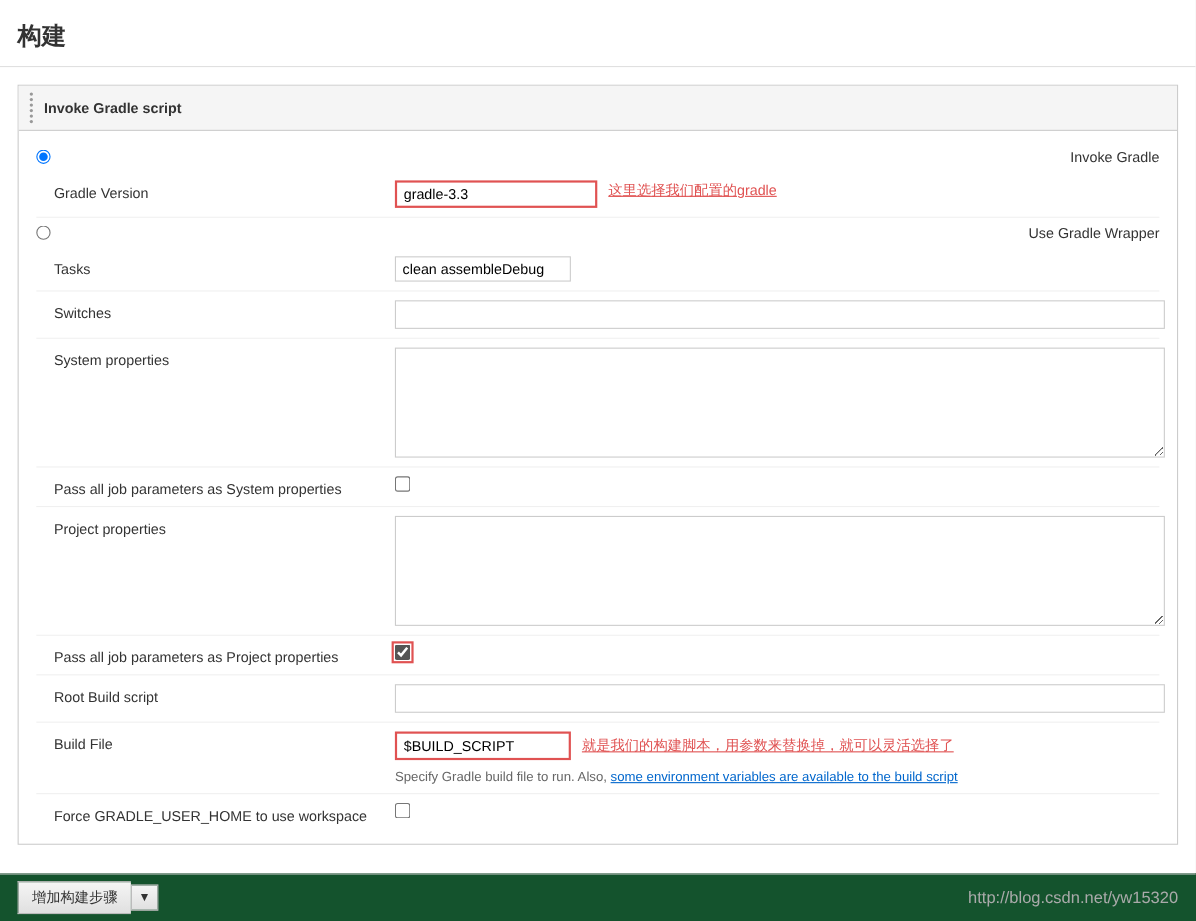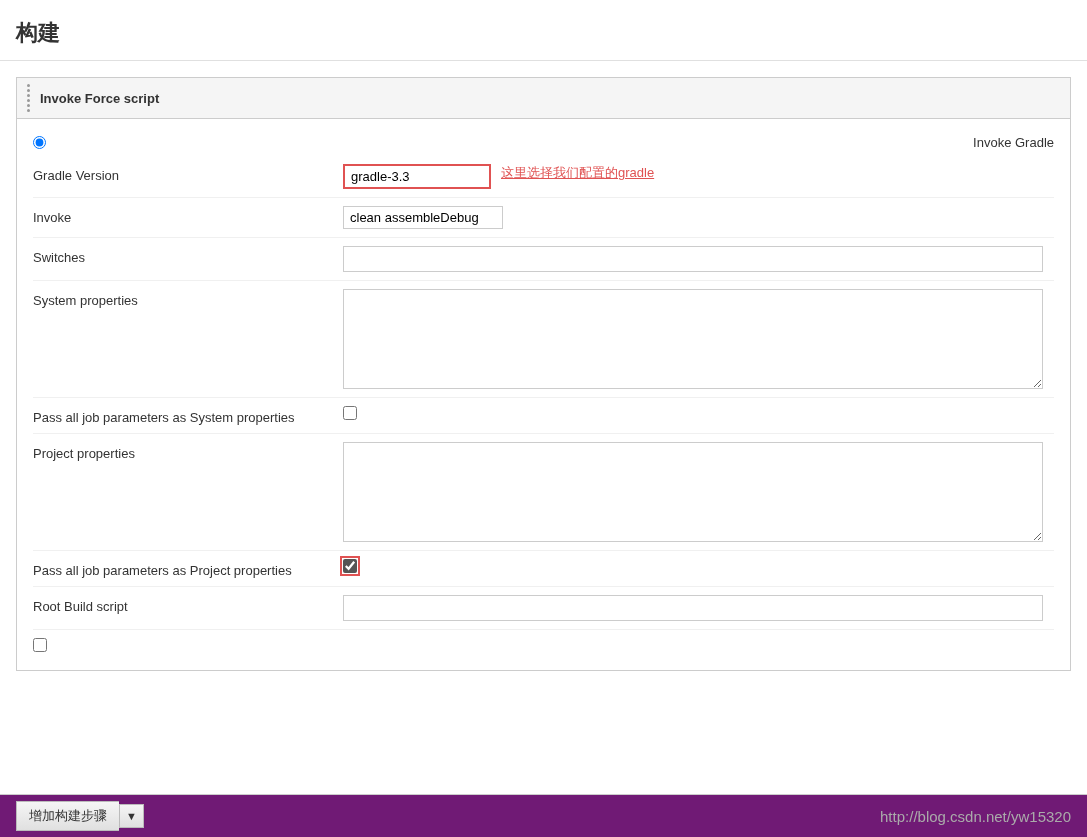--- a/index.html
+++ b/index.html
@@ -63,20 +63,21 @@
     }
     .form-row:last-child {
       border-bottom: none;
     }
     .form-label {
       width: 310px;
       min-width: 310px;
       padding-top: 4px;
       color: #333;
       font-size: 13px;
+      margin-left: 16px;
     }
     .form-control-area {
       flex: 1;
       display: flex;
       align-items: flex-start;
       gap: 10px;
     }
     .radio-row {
       display: flex;
       align-items: center;
@@ -146,21 +147,21 @@
     .hint-text {
       font-size: 12px;
       color: #666;
       padding-top: 4px;
     }
     .bottom-bar {
       position: fixed;
       bottom: 0;
       left: 0;
       right: 0;
-      background: #701a75;
+      background: #14532d;
       border-top: 1px solid #ccc;
       padding: 6px 16px;
       display: flex;
       align-items: center;
       justify-content: space-between;
     }
     .add-btn-wrapper {
       display: flex;
       align-items: center;
       gap: 0;
@@ -180,21 +181,21 @@
       padding: 5px 6px;
       font-size: 11px;
       cursor: pointer;
       color: #333;
     }
     .watermark {
       font-size: 15px;
       color: #aaa;
     }
     .gradle-version-input {
-      width: 148px;
+      width: 184px;
     }
     .tasks-input {
       width: 160px;
     }
   </style>
 </head>
 <body>
 
 <div class="page-wrapper">
   <div class="page-title">构建</div>
@@ -202,40 +203,44 @@
   <div class="section">
     <div class="section-header">
       <div class="dots">
         <span></span>
           <span></span>
           <span></span>
           <span></span>
           <span></span>
           <span></span>
       </div>
-      <span>Invoke Force script</span>
+      <span>Invoke Gradle script</span>
     </div>
     <div class="form-body">
 
       <div class="radio-row">
         <input type="radio" name="gradle_mode" checked="" style="">
         <span class="radio-label">Invoke Gradle</span>
       </div>
 
       <div class="form-row">
         <div class="form-label">Gradle Version</div>
         <div class="form-control-area">
           <input type="text" class="gradle-version-input input-highlighted" value="gradle-3.3" style="">
           <span class="text-red">这里选择我们配置的gradle</span>
         </div>
       </div>
 
-
-      <div class="form-row">
-        <div class="form-label">Invoke</div>
+      <div class="radio-row">
+        <input type="radio" name="gradle_mode" style="">
+        <span class="radio-label">Use Gradle Wrapper</span>
+      </div>
+
+      <div class="form-row">
+        <div class="form-label">Tasks</div>
         <div class="form-control-area">
           <input type="text" class="tasks-input" style="width: 160px;" value="clean assembleDebug">
         </div>
       </div>
 
       <div class="form-row">
         <div class="form-label">Switches</div>
         <div class="form-control-area">
           <input type="text" class="switches-input" value="" style="">
         </div>
@@ -269,22 +274,35 @@
         </div>
       </div>
 
       <div class="form-row">
         <div class="form-label">Root Build script</div>
         <div class="form-control-area">
           <input type="text" class="root-build-input" value="" style="">
         </div>
       </div>
 
-
-      <div class="form-row">
+      <div class="form-row">
+        <div class="form-label">Build File</div>
+        <div class="form-control-area" style="flex-direction:column; gap:4px;">
+          <div style="display:flex; align-items:center; gap:10px;">
+            <input type="text" class="build-file-input input-highlighted" value="$BUILD_SCRIPT" style="">
+            <span class="text-red">就是我们的构建脚本，用参数来替换掉，就可以灵活选择了</span>
+          </div>
+          <div class="hint-text">
+            <span>Specify Gradle build file to run. Also, </span><a class="info-link">some environment variables are available to the build script</a>
+          </div>
+        </div>
+      </div>
+
+      <div class="form-row">
+        <div class="form-label">Force GRADLE_USER_HOME to use workspace</div>
         <div class="form-control-area">
           <input type="checkbox" style="">
         </div>
       </div>
 
     </div>
   </div>
 
   <div style="height: 60px;"></div>
 </div>

